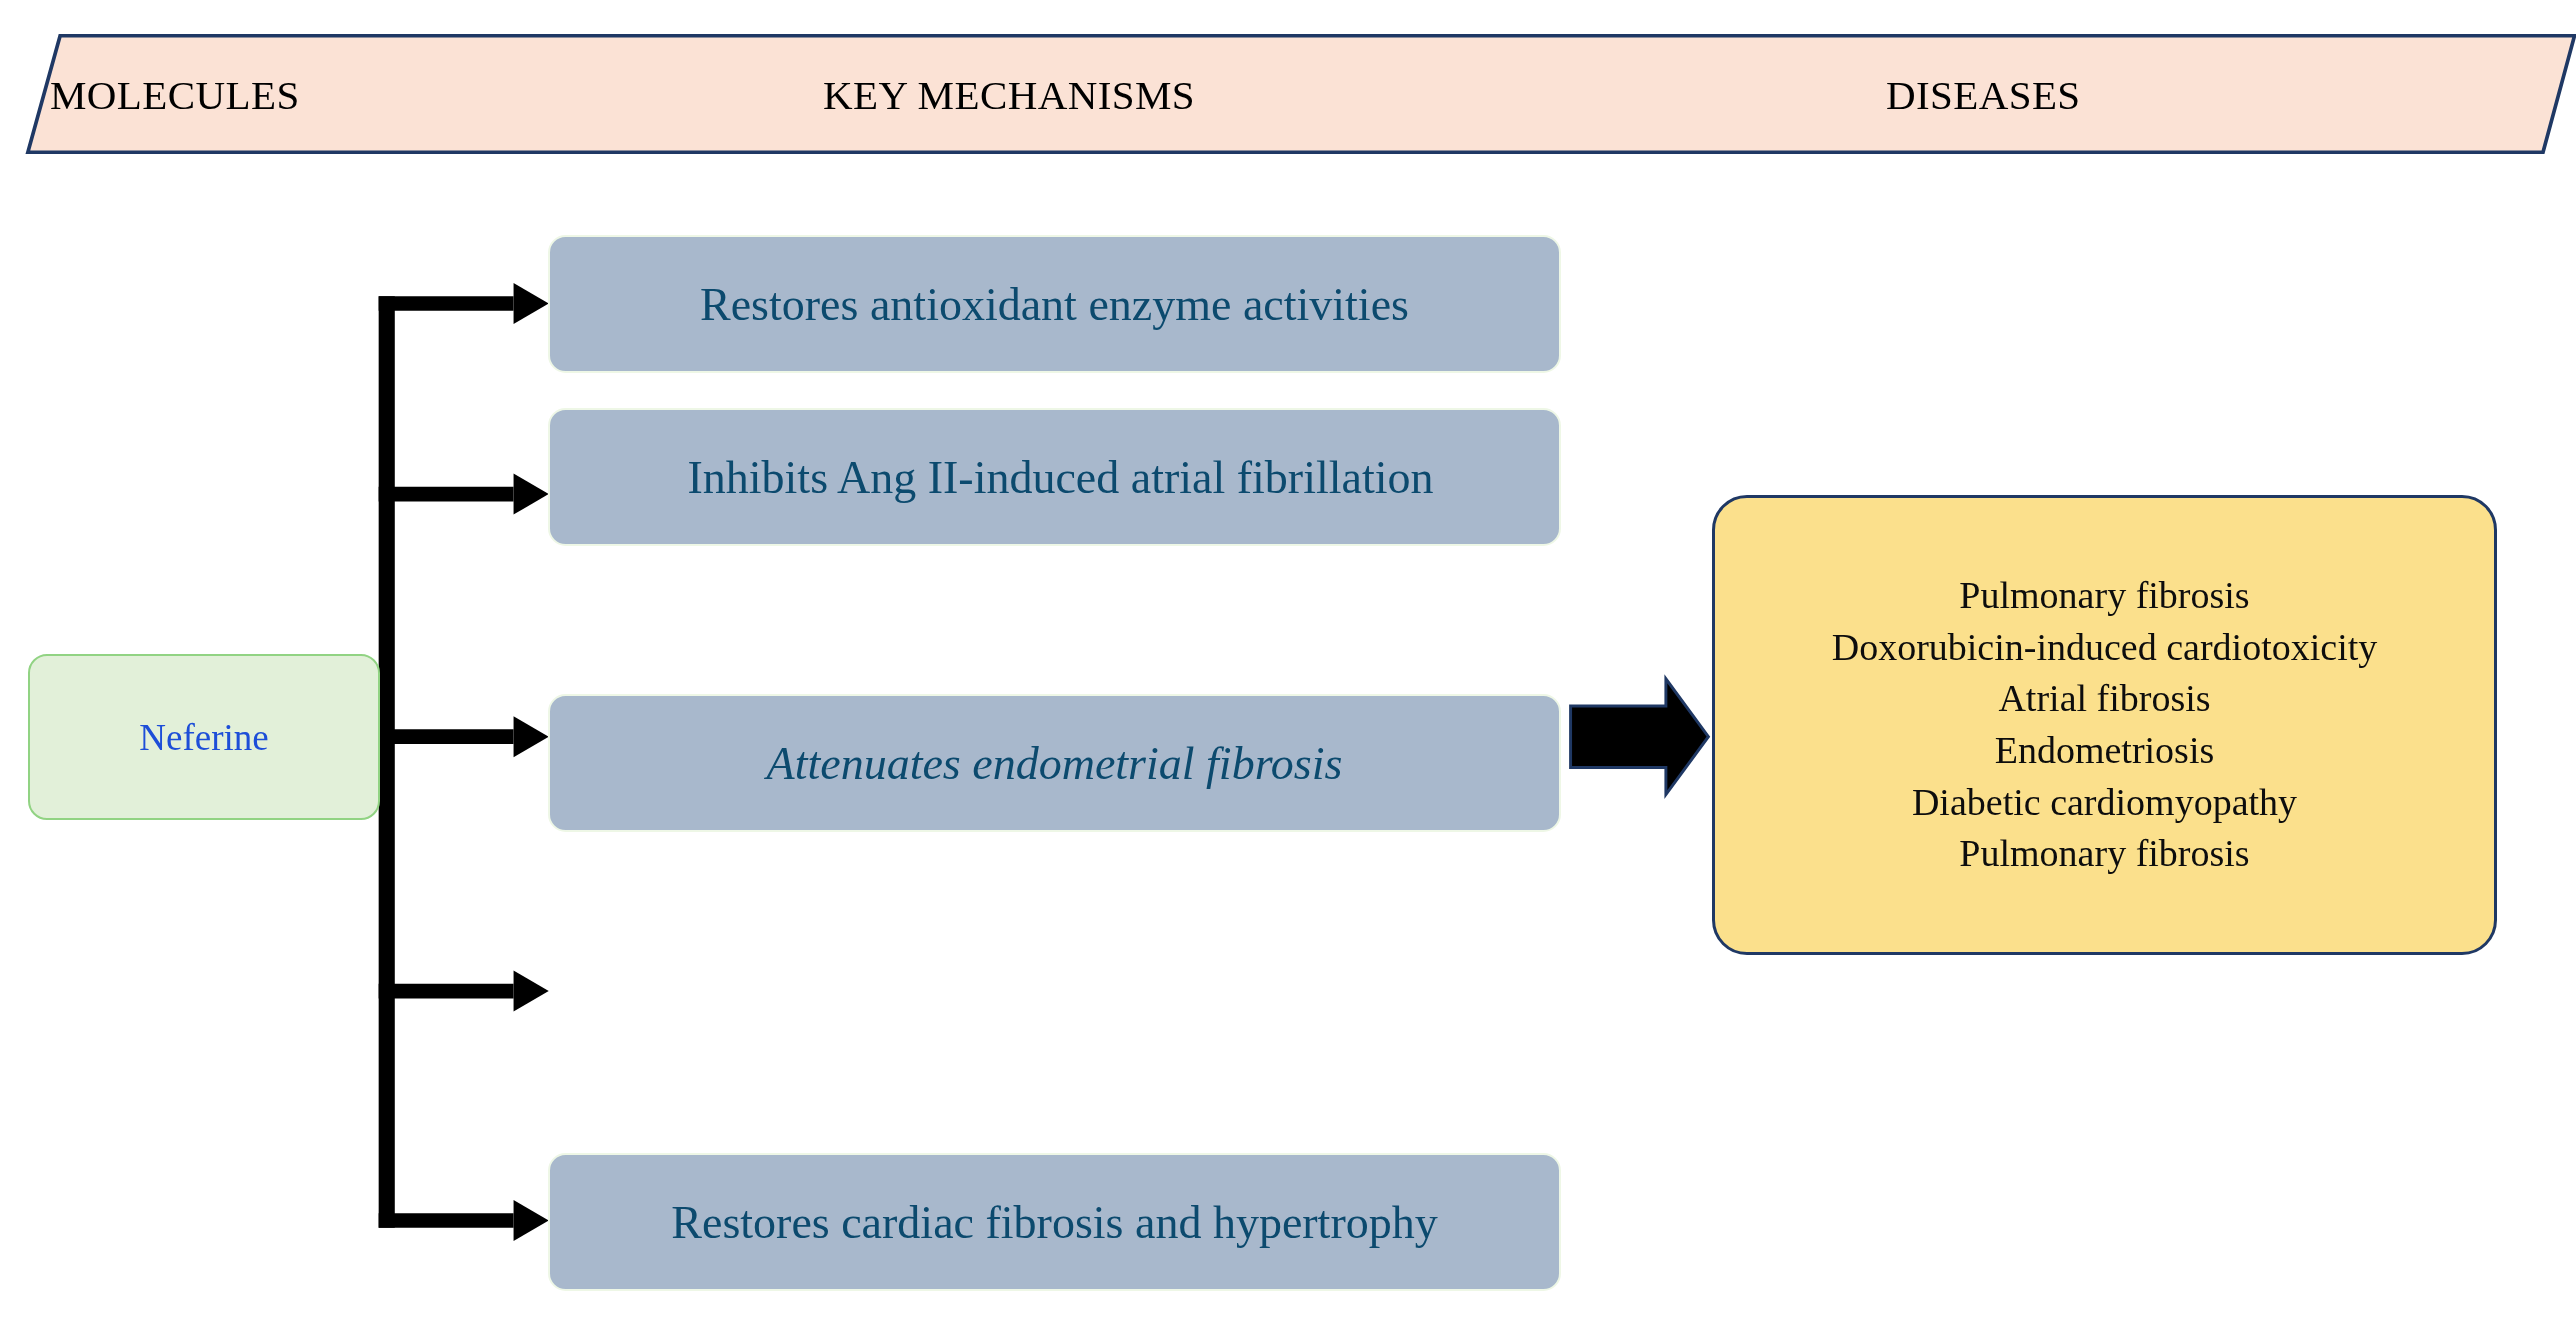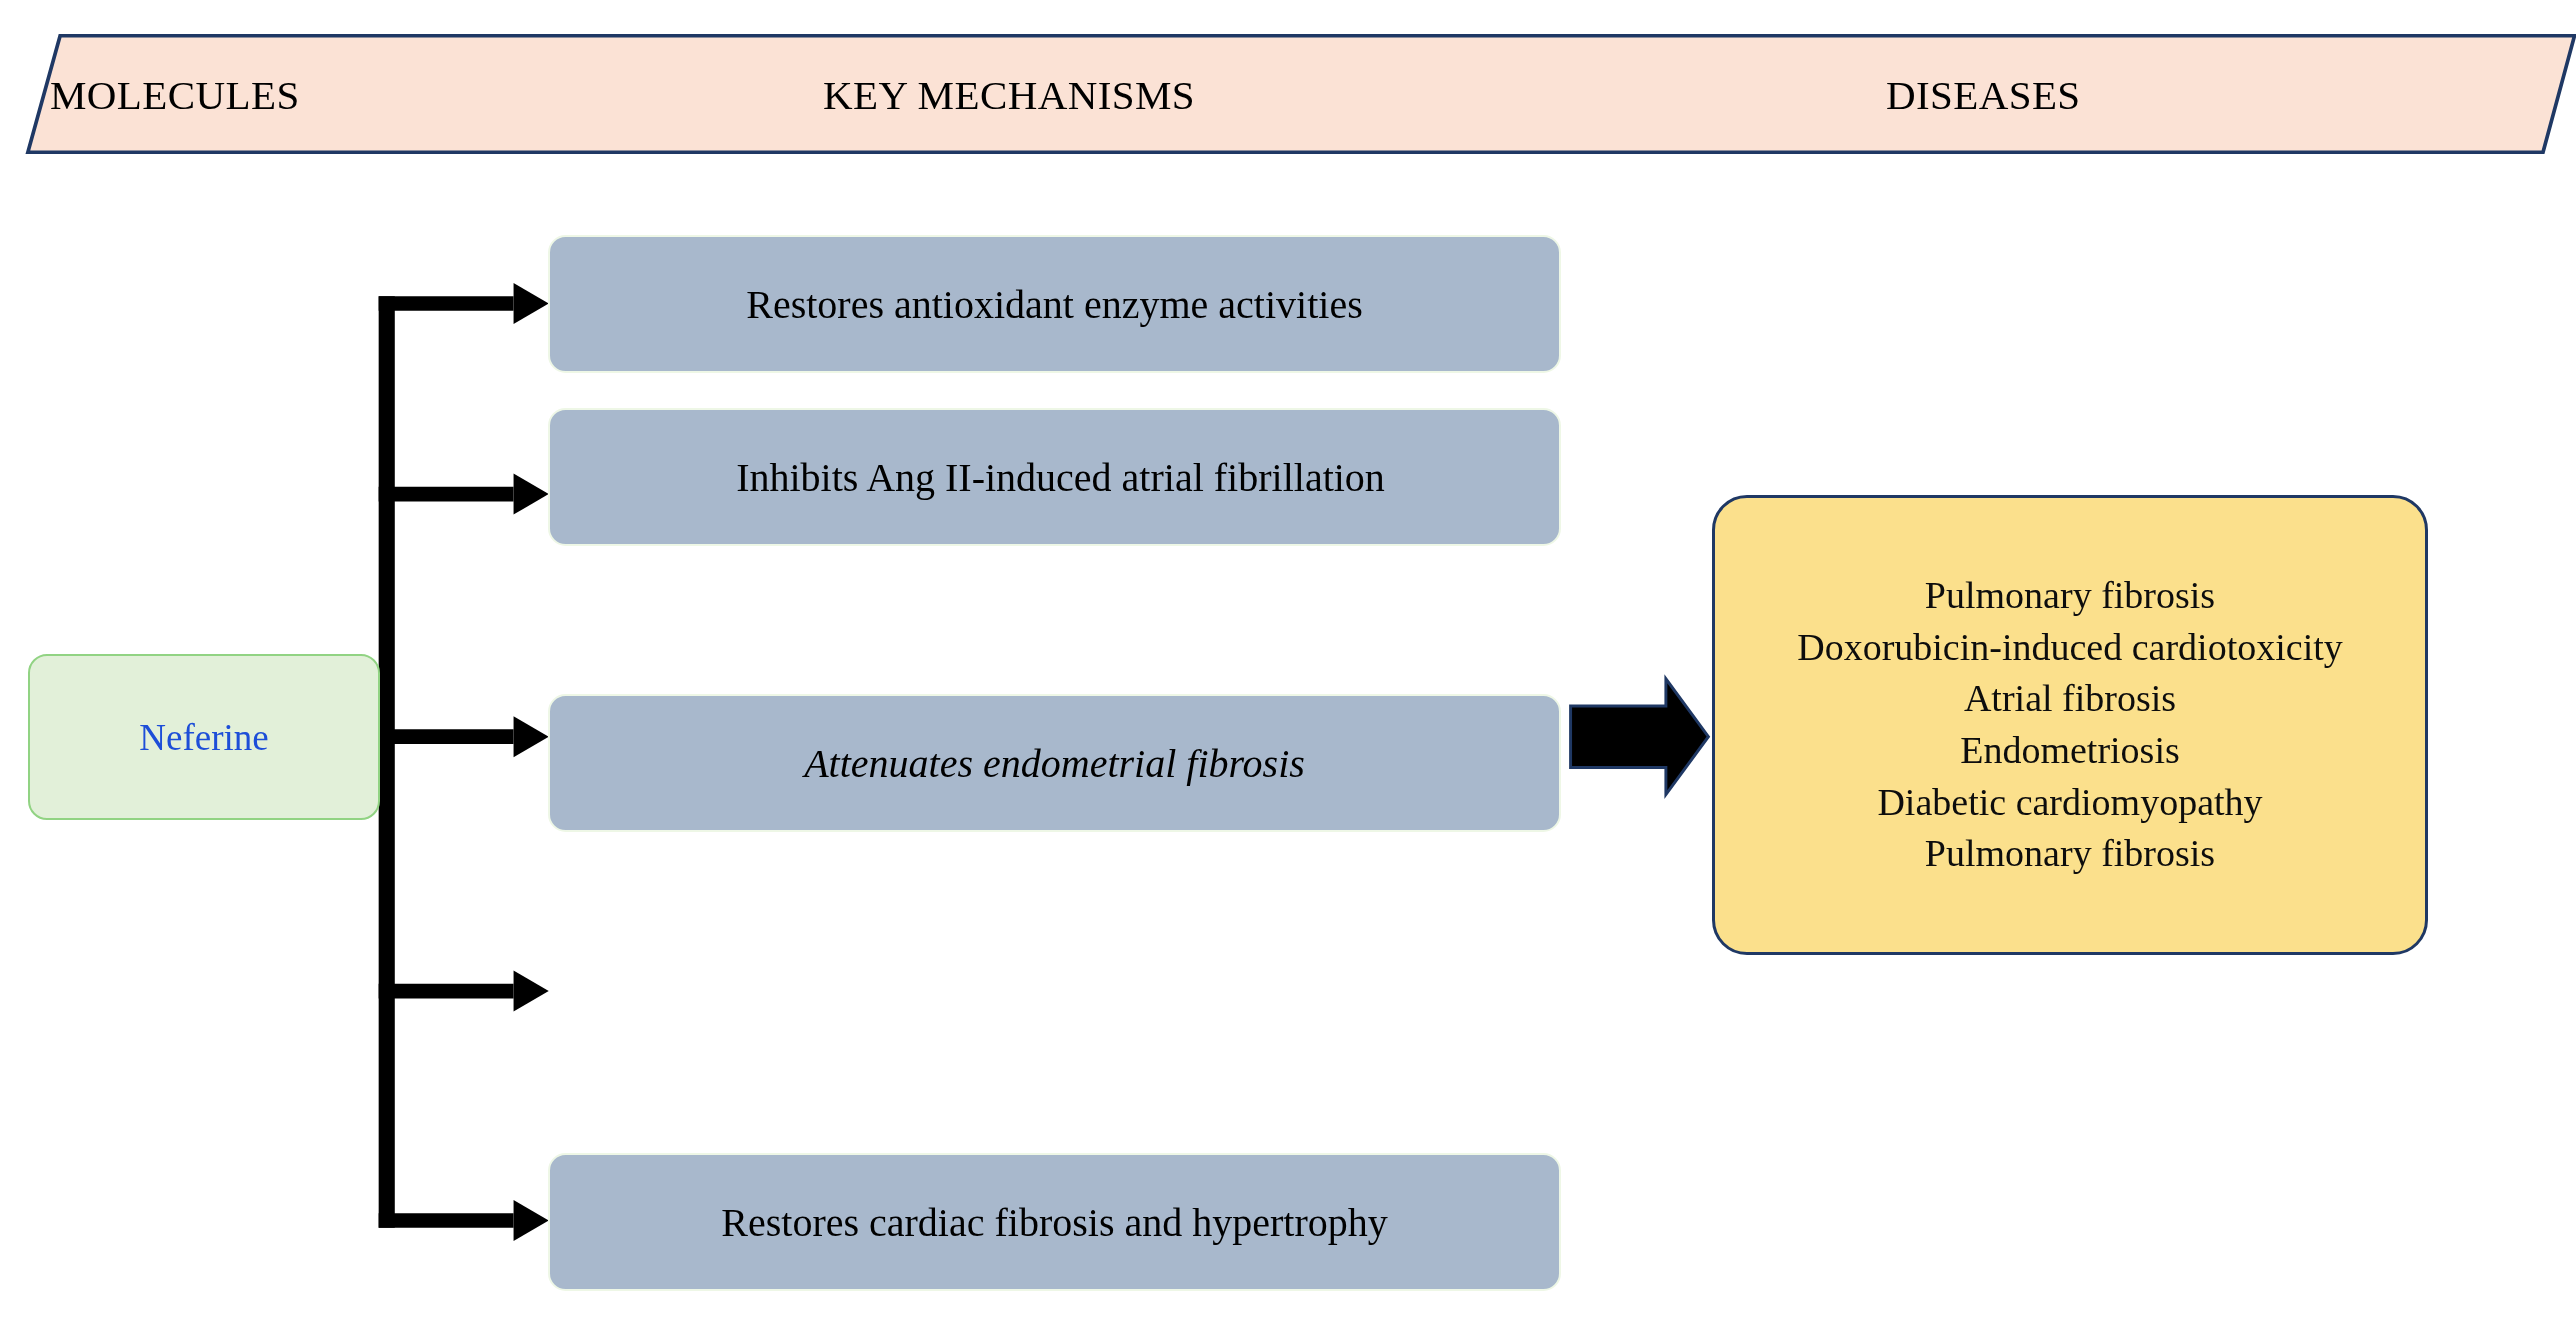--- a/index.html
+++ b/index.html
@@ -76,33 +76,33 @@
     height: 138px;
     background: #a8b8cc;
     border: 2.9px solid #eef7e6;
     border-radius: 17.6px;
     box-sizing: border-box;
     display: flex;
     align-items: center;
     justify-content: center;
   }
   .mech-label {
-    font-size: 40px;
-    color: #000000;
+    font-size: 46px;
+    color: #0c4a6e;
     text-align: center;
     white-space: nowrap;
     padding: 0 10.3px;
   }
 
   
   .disease-box {
     position: absolute;
     left: 1712px;
     top: 495px;
-    width: 716px;
+    width: 785px;
     height: 460px;
     background: #fbe08c;
     border: 3.7px solid #1f3864;
     border-radius: 35px;
     box-sizing: border-box;
     display: flex;
     flex-direction: column;
     align-items: center;
     justify-content: center;
   }

